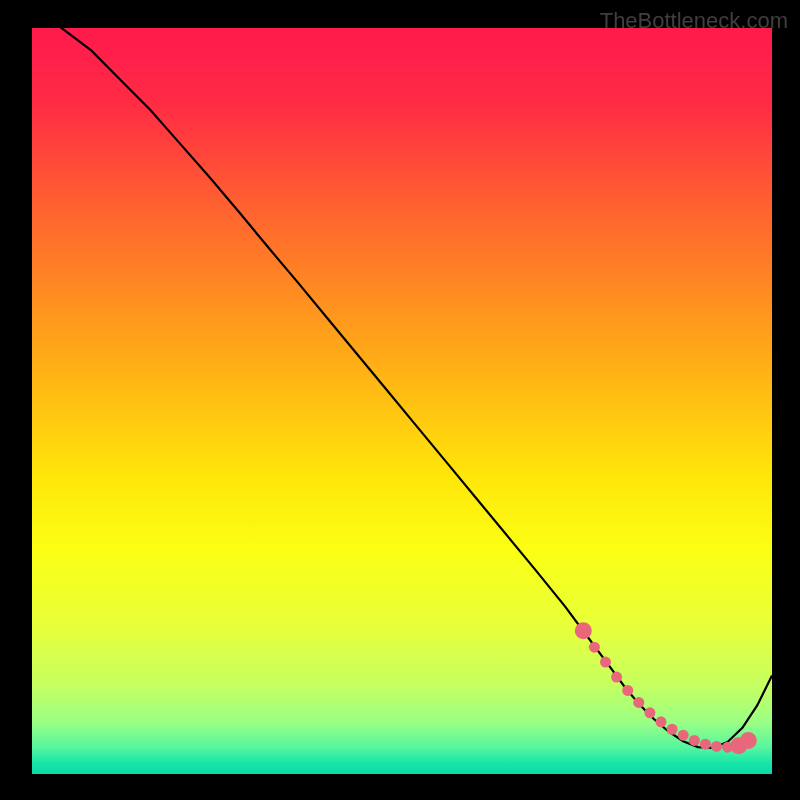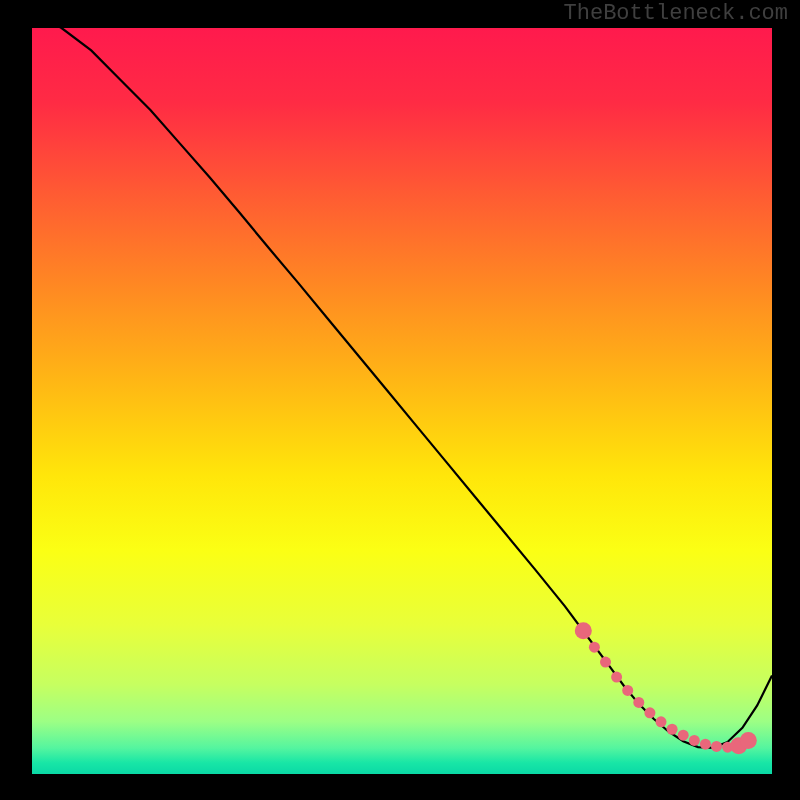--- a/index.html
+++ b/index.html
@@ -11,27 +11,26 @@
     overflow: hidden;
     font-family: Arial, sans-serif;
   }
   .container {
     position: relative;
     width: 800px;
     height: 800px;
   }
   .watermark {
     position: absolute;
-    top: 1px;
+    top: 8px;
     right: 12px;
     color: #3f3f3f;
     font-size: 22px;
     font-weight: 500;
     z-index: 10;
-    font-family: Liberation Mono, monospace;
   }
   .plot-area {
     position: absolute;
     left: 32px;
     top: 28px;
     width: 740px;
     height: 746px;
   }
   svg {
     display: block;

